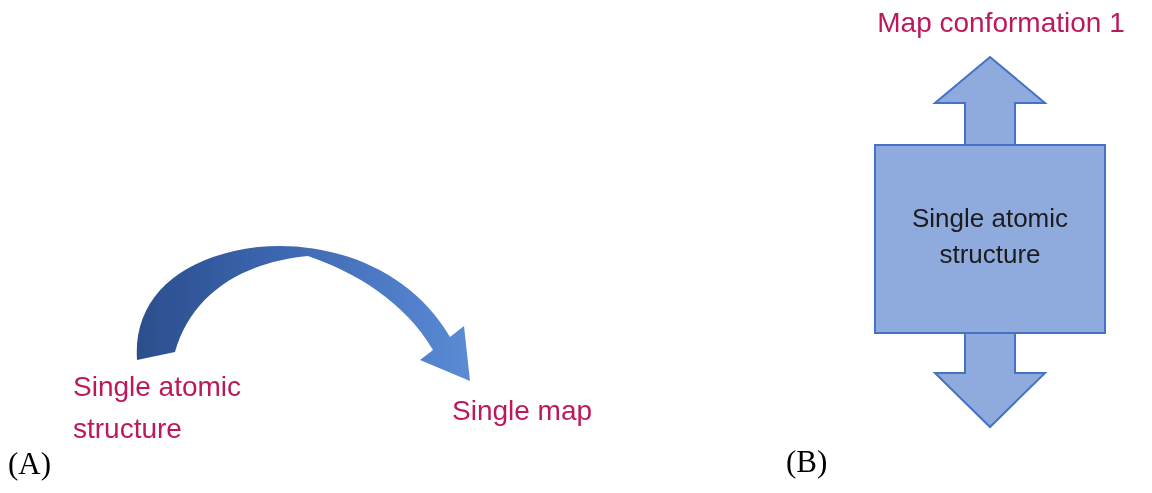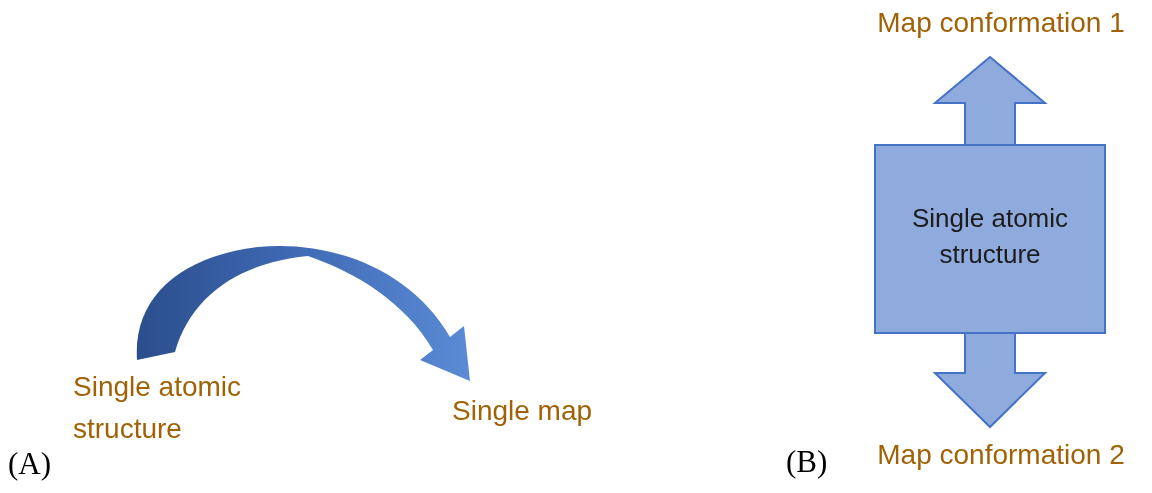--- a/index.html
+++ b/index.html
@@ -10,21 +10,21 @@
     background: #ffffff;
     overflow: hidden;
     font-family: "Liberation Sans", sans-serif;
     color: #1a1a1a;
   }
   .abs { position: absolute; }
   .diagram-text {
     font-size: 28px;
     line-height: 42px;
     white-space: pre-line;
-    color: #a16207;
+    color: #be185d;
   }
   .panel-letter {
     font-family: "Liberation Serif", serif;
     font-size: 31px;
     color: #000000;
   }
   .centered { text-align: center; }
   .box-text {
     font-size: 26px;
     line-height: 36px;
@@ -78,18 +78,17 @@
       <polygon points="105,97 105,53 75,53 130,7 185,53 155,53 155,97" stroke-width="2" fill="#8FAADC" stroke="#4472C4"></polygon>
 
       <polygon points="105,281 105,323 75,323 130,377 185,323 155,323 155,281" stroke-width="2" fill="#8FAADC" stroke="#4472C4"></polygon>
 
       <rect x="15" y="95" width="230" height="188" stroke-width="2" fill="#8FAADC" stroke="#4472C4"></rect>
     </svg>
 
     <div class="abs box-text" style="left:175px; top:200px; width:230px;">Single atomic
 structure</div>
 
-    <div class="abs diagram-text centered" style="left:156px; top:434px; width:290px;">Map conformation 2</div>
 
     <div class="abs panel-letter" style="left:86px; top:444px;">(B)</div>
   </div>
 
 </div>
 
 </body></html>

